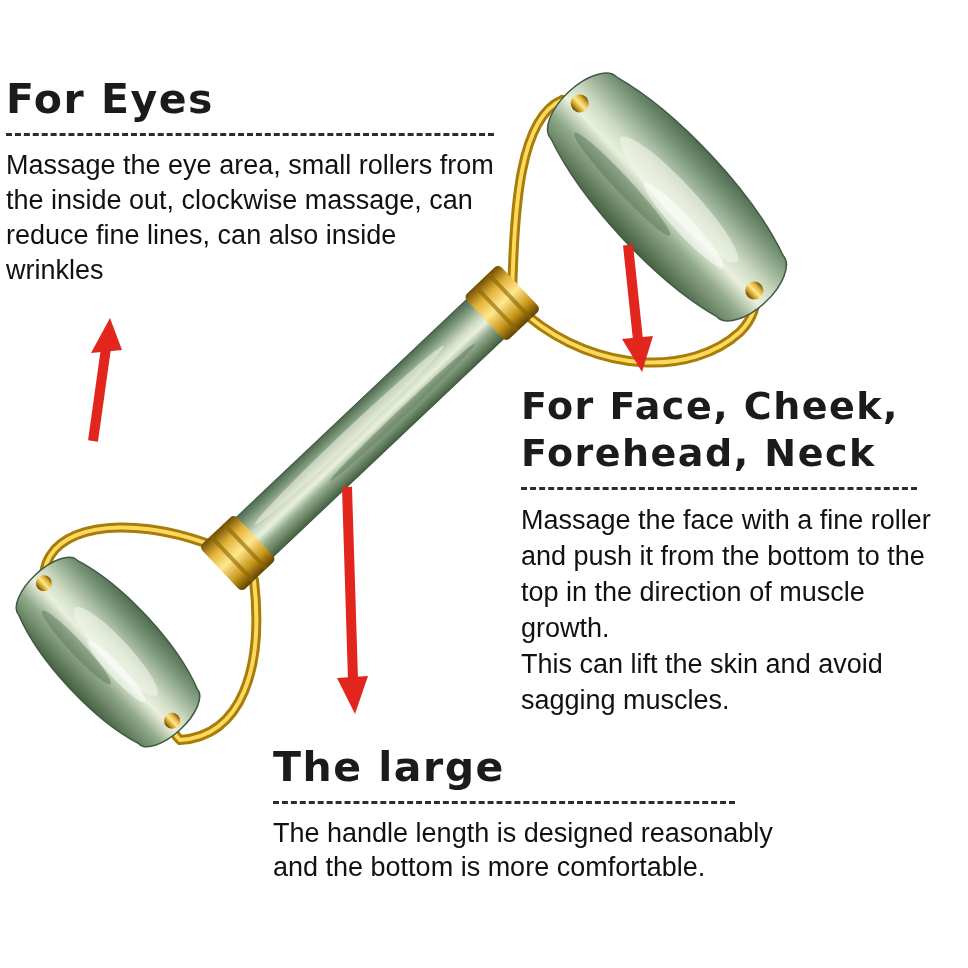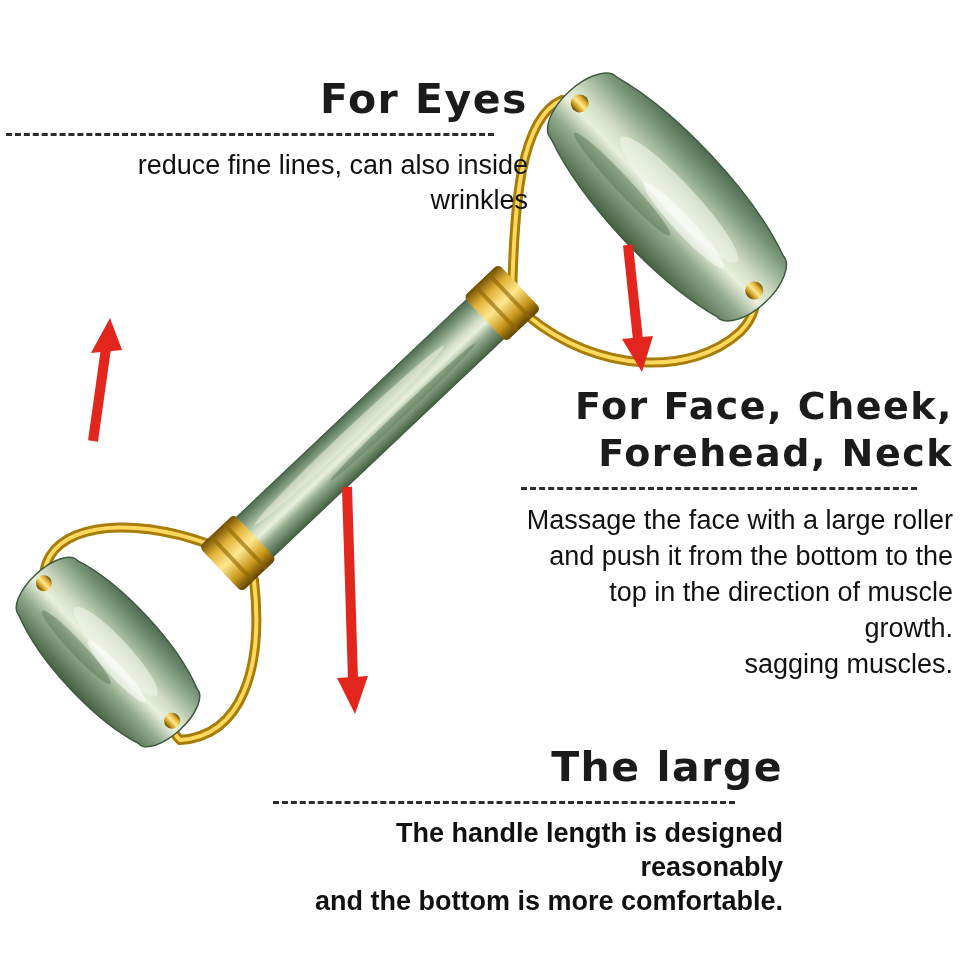--- a/index.html
+++ b/index.html
@@ -5,21 +5,21 @@
   html, body { margin: 0; padding: 0; }
   body {
     width: 968px; height: 968px;
     background: #ffffff;
     font-family: "Liberation Sans", sans-serif;
     position: relative;
     overflow: hidden;
     color: #181818;
   }
   .scene { position: absolute; inset: 0; }
-  .annotation { position: absolute; color: #161616; text-align: right; }
+  .annotation { position: absolute; color: #161616; }
   .annotation .title {
     margin: 0;
     font-family: "DejaVu Sans", sans-serif;
     font-weight: bold;
     font-size: 41px;
     letter-spacing: 1.5px;
     color: #1b1b1b;
     line-height: 1.15;
   }
   .divider {
@@ -33,21 +33,21 @@
   #eyes { left: 6px; top: 76px; width: 522px; }
   #eyes .divider { width: 488px; }
 
   #face { left: 521px; top: 383px; width: 432px; }
   #face .title { font-size: 38px; line-height: 47px; }
   #face .divider { width: 396px; }
   #face .body-lines { line-height: 36px; }
 
   #handle { left: 273px; top: 744px; width: 510px; }
   #handle .divider { width: 462px; }
-  #handle .body-lines { line-height: 34px; font-weight: bold; }
+  #handle .body-lines { line-height: 34px; }
 </style>
 </head>
 <body>
 
 <svg class="scene" width="968" height="968" viewBox="0 0 968 968" xmlns="http://www.w3.org/2000/svg">
   <defs>
     <linearGradient id="jade" x1="0" y1="0" x2="0" y2="1">
       <stop offset="0" stop-color="#4e6a50"></stop>
       <stop offset="0.18" stop-color="#7e9a7c"></stop>
       <stop offset="0.42" stop-color="#cfdcc3"></stop>
@@ -119,33 +119,36 @@
   <g fill="#e3261d" stroke="#e3261d">
     <line x1="347" y1="487" x2="353" y2="680" stroke-width="10"></line>
     <polygon points="355,714 337,678 368,676" stroke="none"></polygon>
   </g>
 </svg>
 
 <section class="annotation" id="eyes">
   <h2 class="title">For Eyes</h2>
   <hr class="divider">
   <div class="body-lines">
+    <div>Massage the eye area, small rollers from</div>
+    <div>the inside out, clockwise massage, can</div>
     <div>reduce fine lines, can also inside</div>
     <div>wrinkles</div>
   </div>
 </section>
 
 <section class="annotation" id="face">
   <h2 class="title">For Face, Cheek,</h2>
   <h2 class="title">Forehead, Neck</h2>
   <hr class="divider">
   <div class="body-lines">
-    <div>Massage the face with a large roller</div>
+    <div>Massage the face with a fine roller</div>
     <div>and push it from the bottom to the</div>
     <div>top in the direction of muscle growth.</div>
+    <div>This can lift the skin and avoid</div>
     <div>sagging muscles.</div>
   </div>
 </section>
 
 <section class="annotation" id="handle">
   <h2 class="title">The large</h2>
   <hr class="divider">
   <div class="body-lines">
     <div>The handle length is designed reasonably</div>
     <div>and the bottom is more comfortable.</div>

